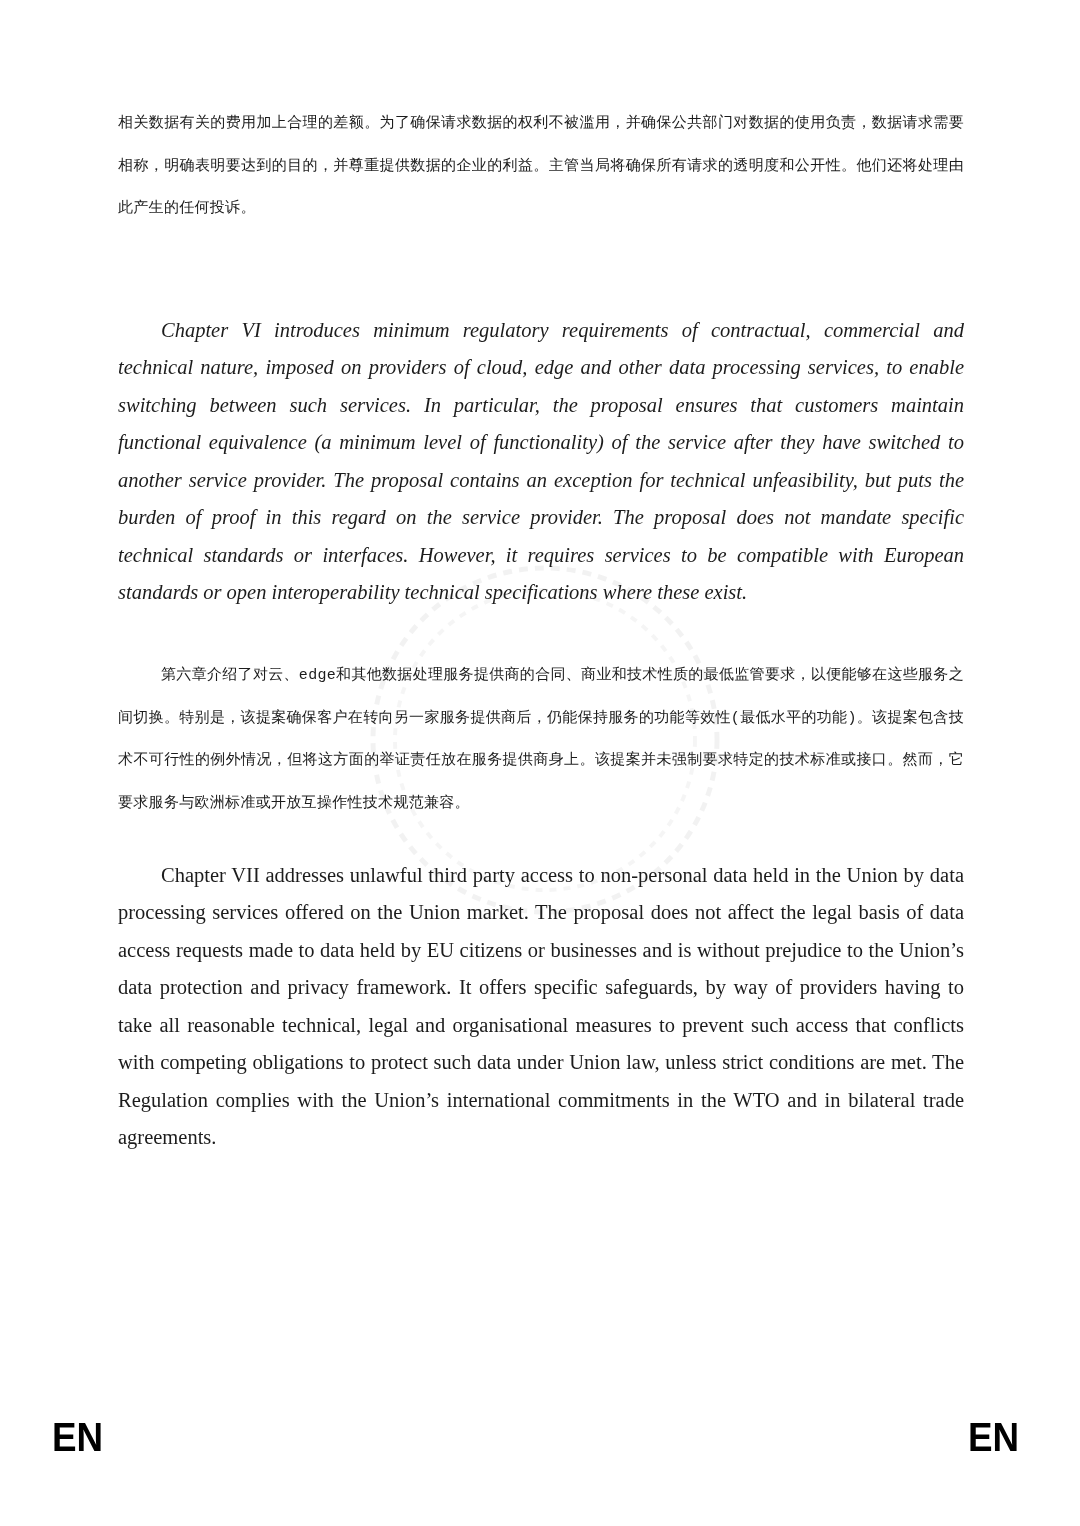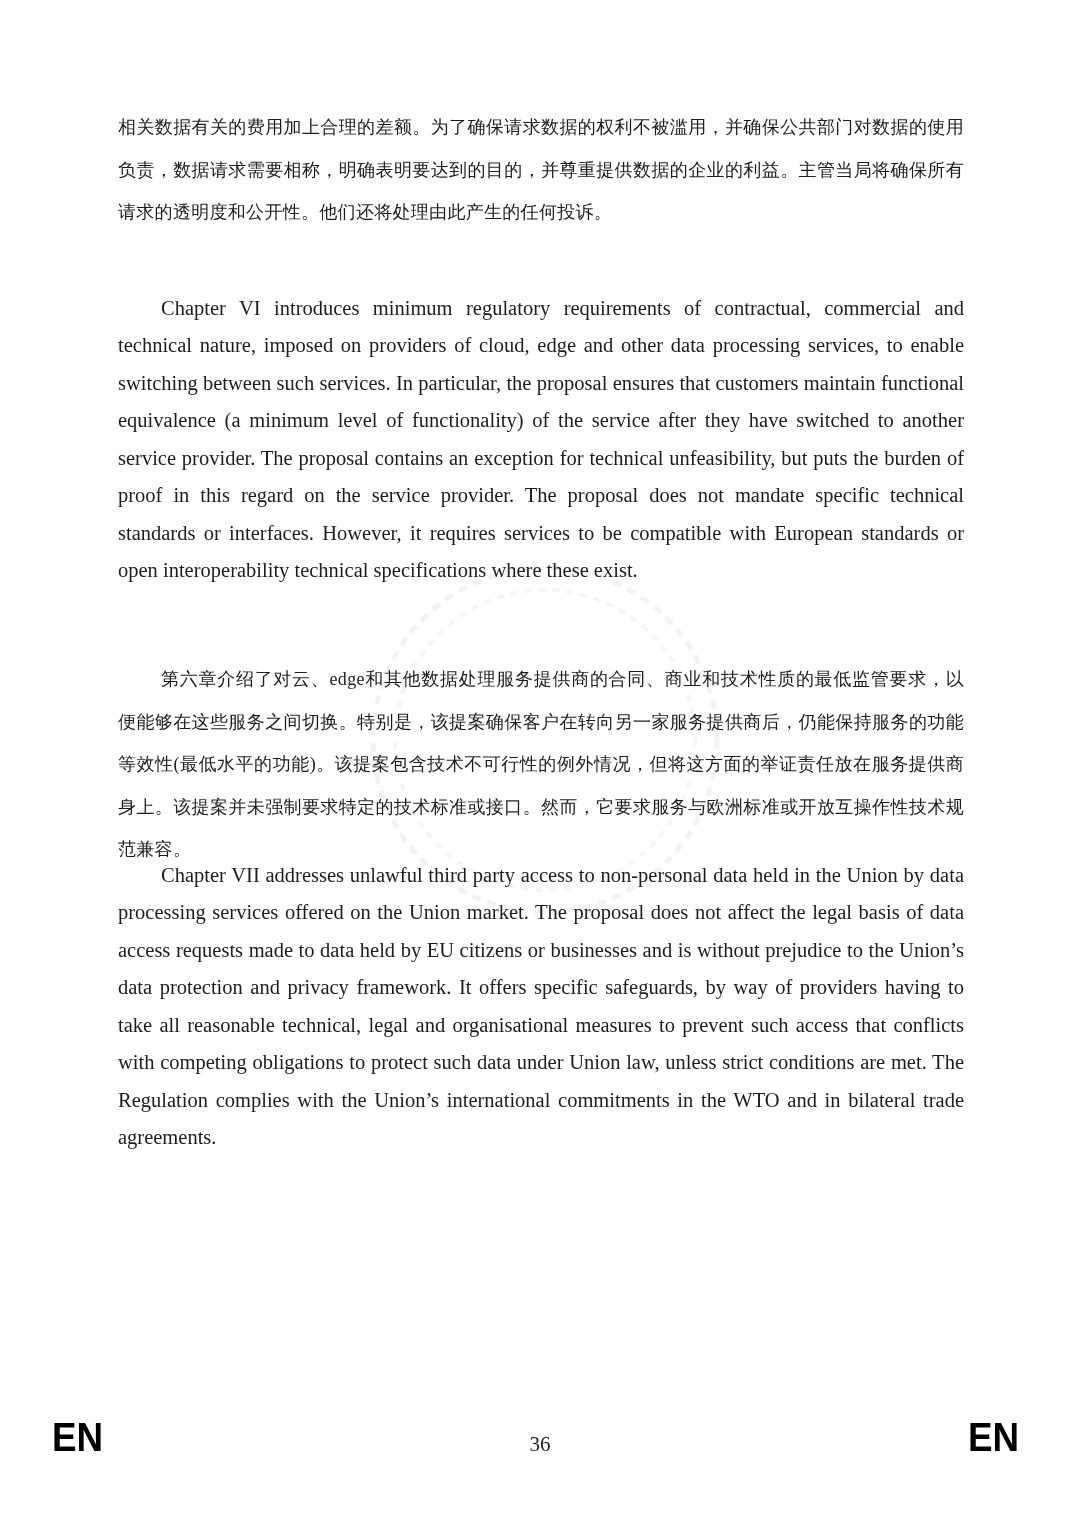--- a/index.html
+++ b/index.html
@@ -39,36 +39,36 @@
       color: rgba(0,0,0,0.045);
       letter-spacing: 2px;
       white-space: nowrap;
     }
     .para {
       position: absolute;
       left: 118px;
       width: 846px;
     }
     .zh {
-      font-family: Liberation Serif, serif;
-      font-size: 18px;
+      font-family: Liberation Mono, monospace;
+      font-size: 15px;
       line-height: 42.5px;
       text-align: justify;
       letter-spacing: 0.3px;
     }
     .en {
       font-family: "Liberation Serif", serif;
       font-size: 20.5px;
       line-height: 37.5px;
       text-align: justify;
       text-align-last: left;
     }
     .indent { text-indent: 43px; }
     #p1 { top: 88px; }
-    #p2 { top: 269px; }
+    #p2 { top: 291px; font-style: italic; }
     #p3 { top: 640px; }
     #p4 { top: 836px; }
     #p5 { top: 1193px; }
     .footer-code {
       position: absolute;
       top: 1414px;
       font-family: "Liberation Sans", sans-serif;
       font-weight: bold;
       font-size: 40px;
       line-height: 46px;
@@ -104,16 +104,15 @@
   <p id="p1" class="para zh">相关数据有关的费用加上合理的差额。为了确保请求数据的权利不被滥用，并确保公共部门对数据的使用负责，数据请求需要相称，明确表明要达到的目的，并尊重提供数据的企业的利益。主管当局将确保所有请求的透明度和公开性。他们还将处理由此产生的任何投诉。</p>
 
   <p id="p2" class="para en indent">Chapter VI introduces minimum regulatory requirements of contractual, commercial and technical nature, imposed on providers of cloud, edge and other data processing services, to enable switching between such services. In particular, the proposal ensures that customers maintain functional equivalence (a minimum level of functionality) of the service after they have switched to another service provider. The proposal contains an exception for technical unfeasibility, but puts the burden of proof in this regard on the service provider. The proposal does not mandate specific technical standards or interfaces. However, it requires services to be compatible with European standards or open interoperability technical specifications where these exist.</p>
 
   <p id="p3" class="para zh indent">第六章介绍了对云、edge和其他数据处理服务提供商的合同、商业和技术性质的最低监管要求，以便能够在这些服务之间切换。特别是，该提案确保客户在转向另一家服务提供商后，仍能保持服务的功能等效性(最低水平的功能)。该提案包含技术不可行性的例外情况，但将这方面的举证责任放在服务提供商身上。该提案并未强制要求特定的技术标准或接口。然而，它要求服务与欧洲标准或开放互操作性技术规范兼容。</p>
 
   <p id="p4" class="para en indent">Chapter VII addresses unlawful third party access to non-personal data held in the Union by data processing services offered on the Union market. The proposal does not affect the legal basis of data access requests made to data held by EU citizens or businesses and is without prejudice to the Union’s data protection and privacy framework. It offers specific safeguards, by way of providers having to take all reasonable technical, legal and organisational measures to prevent such access that conflicts with competing obligations to protect such data under Union law, unless strict conditions are met. The Regulation complies with the Union’s international commitments in the WTO and in bilateral trade agreements.</p>
 
 
   <div id="en-left" class="footer-code">EN</div>
-  <div class="page-number">36</div>
   <div id="en-right" class="footer-code">EN</div>
 
 </div>
 
 </body></html>

